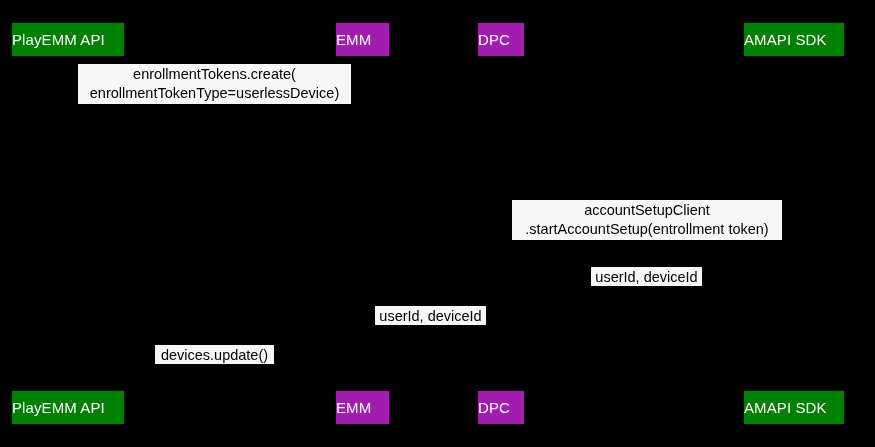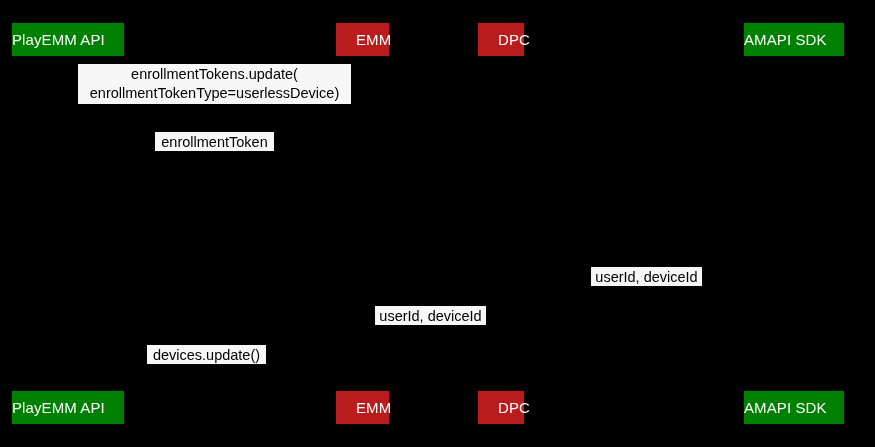--- a/index.html
+++ b/index.html
@@ -29,21 +29,21 @@
     display: flex;
     align-items: center;
     color: #ffffff;
     font-size: 15px;
     line-height: 1;
     letter-spacing: 0.1px;
     white-space: nowrap;
     border: 1px solid rgba(0,0,0,0.9);
   }
   .participant.green { background: #008000; }
-  .participant.blue  { background: #b91c1c; padding-left: 20px; }
+  .participant.blue  { background: #a21caf; }
 
   .lifeline {
     position: absolute;
     width: 1px;
     background: #000000;
     top: 57px;
     height: 333px;
   }
 
   .msg-label {
@@ -88,32 +88,33 @@
   </div>
 
   <div class="msg-arrow" style="left:68px; top:106px; width:294px;"></div>
   <div class="msg-arrow" style="left:68px; top:153px; width:294px;"></div>
   <div class="msg-arrow" style="left:362px; top:192px; width:139px;"></div>
   <div class="msg-arrow" style="left:501px; top:242px; width:293px;"></div>
   <div class="msg-arrow" style="left:501px; top:288px; width:293px;"></div>
   <div class="msg-arrow" style="left:362px; top:327px; width:139px;"></div>
   <div class="msg-arrow" style="left:68px; top:366px; width:294px;"></div>
 
-  <div class="msg-label" style="left:77px; top:63px; width:275px; height:42px;">enrollmentTokens.update(
+  <div class="msg-label" style="left:77px; top:63px; width:275px; height:42px;">enrollmentTokens.create(
 enrollmentTokenType=userlessDevice)</div>
 
-  <div class="msg-label" style="left:154px; top:131px; width:121px; height:21px;">enrollmentToken</div>
 
 
+  <div class="msg-label" style="left:511px; top:199px; width:272px; height:42px;">accountSetupClient
+.startAccountSetup(entrollment token)</div>
 
   <div class="msg-label" style="left:590px; top:266px; width:113px; height:21px;">userId, deviceId</div>
 
   <div class="msg-label" style="left:374px; top:305px; width:113px; height:21px;">userId, deviceId</div>
 
-  <div class="msg-label" style="left:146px; top:344px; width:121px; height:21px;">devices.update()</div>
+  <div class="msg-label" style="left:154px; top:344px; width:121px; height:21px;">devices.update()</div>
 
   <div class="participant green" style="left:11px; top:390px; width:114px; height:35px;">
     <span>PlayEMM API</span>
   </div>
   <div class="participant blue" style="left:335px; top:390px; width:55px; height:35px;">
     <span>EMM</span>
   </div>
   <div class="participant blue" style="left:477px; top:390px; width:48px; height:35px;">
     <span>DPC</span>
   </div>

